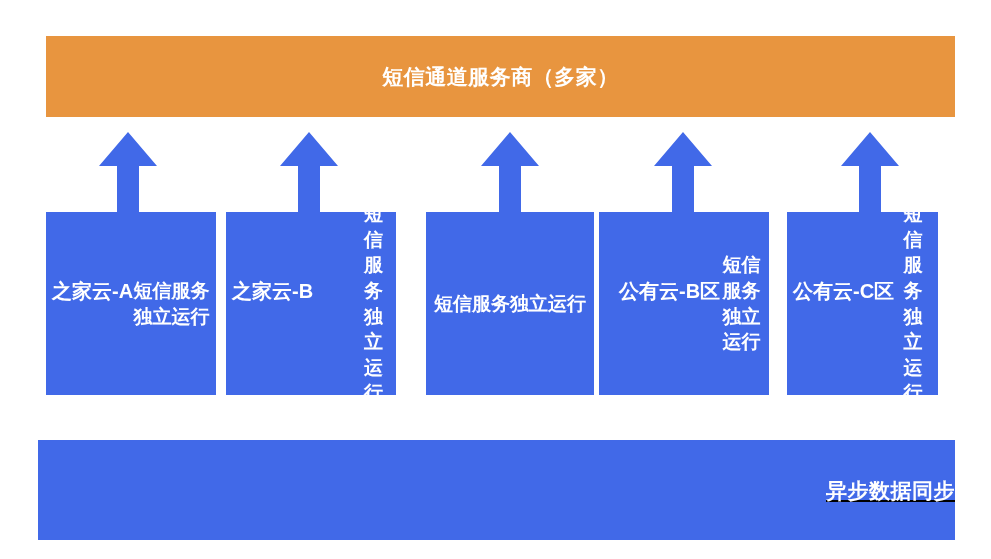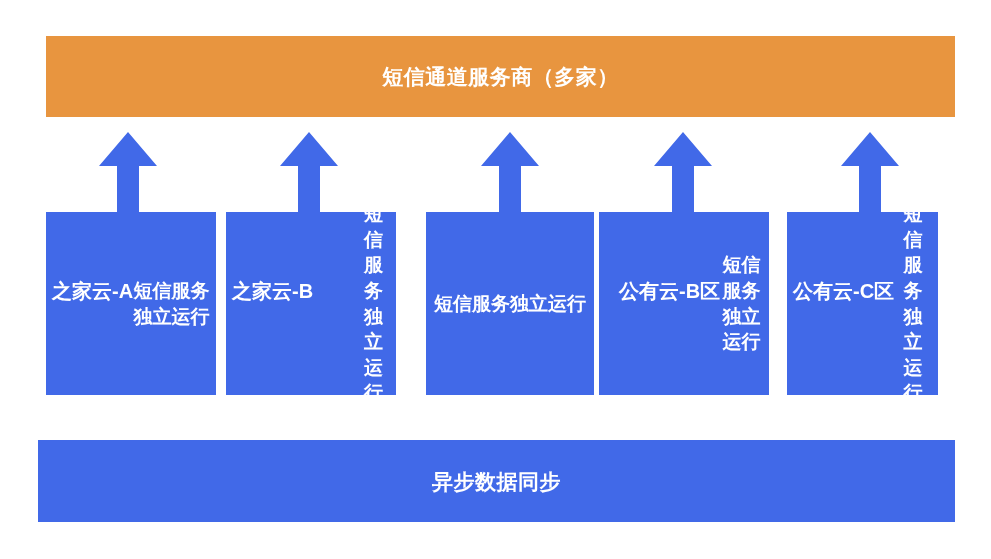--- a/index.html
+++ b/index.html
@@ -88,26 +88,27 @@
     text-align: center;
     max-width: 9.2em;
   }
 
   
   .sync-bar {
     position: absolute;
     left: 38px;
     top: 440px;
     width: 917px;
-    height: 82px;
+    height: 100px;
     background: #4169e8;
     display: flex;
     align-items: center;
-    justify-content: center;
+    justify-content: flex-end;
     box-sizing: border-box;
+    text-decoration: underline;
   }
   .sync-bar .bar-label {
     color: #ffffff;
     font-size: 21px;
     font-weight: bold;
     letter-spacing: 0.5px;
     line-height: 1;
     white-space: nowrap;
   }
 </style>

